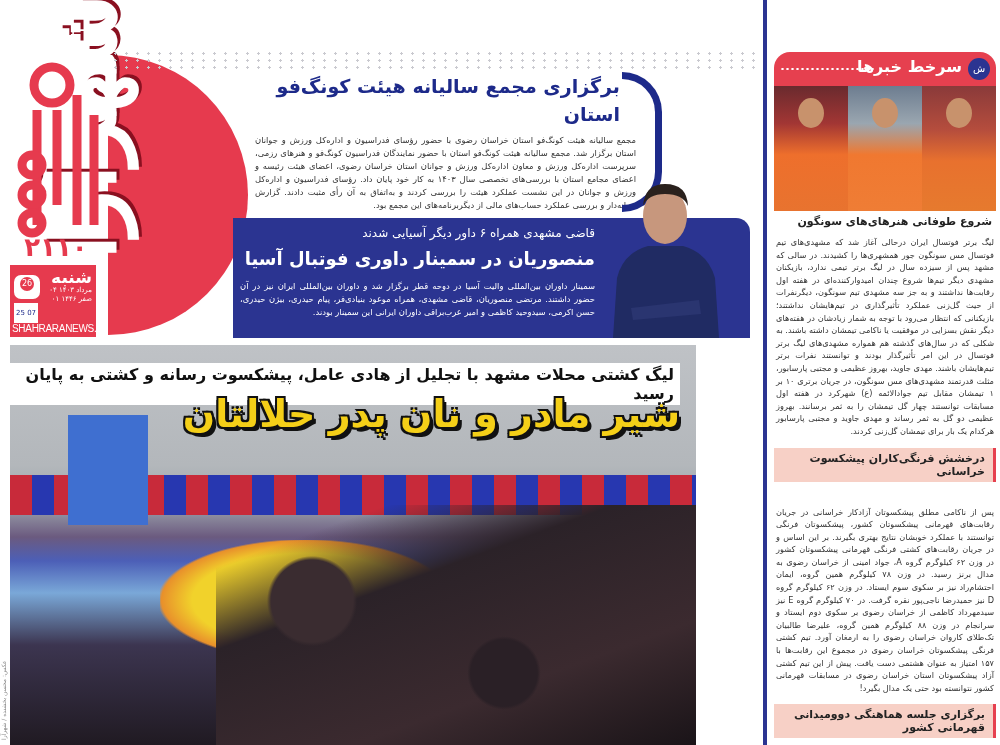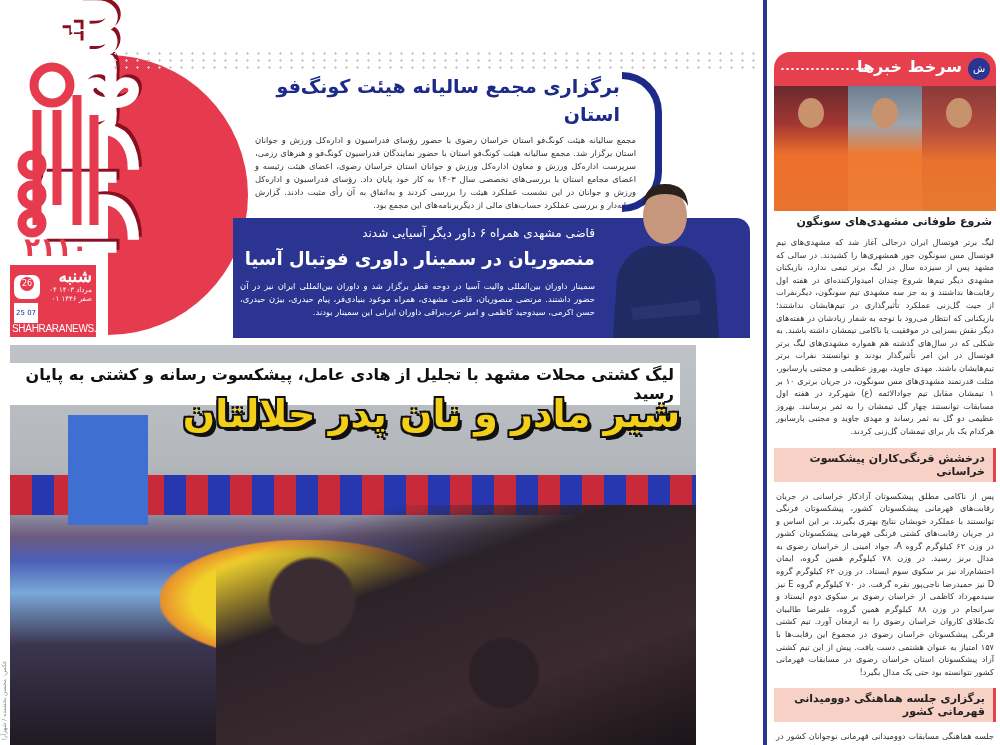--- a/index.html
+++ b/index.html
@@ -17,21 +17,21 @@
     background: #e63a4e; border-radius: 0 140px 140px 0; }
   #logo-calligraphy { position: absolute; left: 110px; top: 60px; width: 130px; height: 270px;
     color: #fff; font-family: "DejaVu Serif", serif; font-weight: bold; font-size: 92px;
     line-height: 86px; text-align: center; transform: rotate(-90deg); transform-origin: center;
     text-shadow: 3px 3px 0 #8a1020; }
   #logo-ornament { position: absolute; left: 12px; top: 55px; width: 90px; height: 185px; }
   #issue-number { position: absolute; left: 8px; top: 232px; width: 96px; text-align: center;
     color: #e63a4e; font-weight: bold; font-size: 26px; letter-spacing: 14px; }
   #date-box { position: absolute; left: 10px; top: 265px; width: 86px; height: 72px;
     background: #e63a4e; color: #fff; padding: 3px 4px; }
-  #weekday { font-size: 17px; font-weight: bold; text-align: right; line-height: 18px; font-family: Liberation Serif, serif; }
+  #weekday { font-size: 17px; font-weight: bold; text-align: right; line-height: 18px; }
   .date-line { font-size: 7px; text-align: right; line-height: 9px; padding-left: 34px; }
   #day-badge { position: absolute; left: 4px; top: 10px; width: 26px; height: 24px; background: #fff;
     border-radius: 7px; color: #e63a4e; font-size: 9px; text-align: center; }
   #day-badge span { display: inline-block; margin-top: 2px; background: #e63a4e; color: #fff;
     border-radius: 50%; width: 14px; height: 14px; line-height: 14px; font-size: 8px; }
   #gregorian { position: absolute; left: 4px; top: 38px; background: #fff; color: #1d2a8a;
     font-size: 7px; padding: 6px 2px; }
   #site-url { position: absolute; left: 2px; bottom: 3px; width: 82px; font-size: 10px;
     letter-spacing: -0.3px; text-align: center; font-family: "Liberation Sans", sans-serif; }
 
@@ -88,21 +88,21 @@
   #sidebar-header-dots { position: absolute; left: 6px; right: 120px; top: 15px; height: 4px;
     background-image: radial-gradient(circle, #fff 1px, transparent 1.3px); background-size: 5px 4px; }
   #sidebar-photo { height: 125px; display: flex; }
   .player { flex: 1; background: linear-gradient(180deg, #8a3a3a 0%, #b54d3d 35%, #e8712e 60%, #e67a2e 100%); position: relative; }
   .player::before { content: ""; position: absolute; left: 50%; top: 12px; width: 26px; height: 30px;
     margin-left: -13px; border-radius: 50%; background: #c8926c; }
   .player:nth-child(2) { background: linear-gradient(180deg, #6d7d90 0%, #9aa6b0 30%, #f07830 55%, #ef7d35 100%); }
   .player:nth-child(3) { background: linear-gradient(180deg, #6a2a2e 0%, #a23634 30%, #ee6f2c 55%, #e8732f 100%); }
   #sidebar-caption { font-size: 11px; color: #222; padding: 4px 4px 8px; font-weight: bold; }
   .sidebar-body { font-size: 8.2px; line-height: 12.6px; text-align: justify; color: #333; padding: 0 2px; }
-  .sub-head { margin: 10px 0 8px; background: #f7d0c6; font-size: 11px; font-weight: bold; padding: 4px 8px;
+  .sub-head { margin: 10px 0 24px; background: #f7d0c6; font-size: 11px; font-weight: bold; padding: 4px 8px;
     border-right: 3px solid #e6404f; }
 </style>
 </head>
 <body>
 
 <div id="masthead">
   <div id="logo-disc"></div>
   <div id="logo-calligraphy">شهرآرا</div>
   <svg id="logo-ornament" viewBox="0 0 90 185">
     <g fill="none" stroke="#e63a4e" stroke-width="9">
@@ -160,19 +160,19 @@
   <div id="sidebar-header">
     <div id="sidebar-logo-icon">ش</div>
     <div id="sidebar-header-title">سرخط خبرها</div>
     <div id="sidebar-header-dots"></div>
   </div>
   <div id="sidebar-photo">
     <div class="player"></div>
     <div class="player"></div>
     <div class="player"></div>
   </div>
-  <div id="sidebar-caption">شروع طوفانی مشهدی‌های سونگون</div>
+  <div id="sidebar-caption">شروع طوفانی هنرهای‌های سونگون</div>
   <p class="sidebar-body">لیگ برتر فوتسال ایران درحالی آغاز شد که مشهدی‌های تیم فوتسال مس سونگون جور همشهری‌ها را کشیدند. در سالی که مشهد پس از سیزده سال در لیگ برتر تیمی ندارد، بازیکنان مشهدی دیگر تیم‌ها شروع چندان امیدوارکننده‌ای در هفته اول رقابت‌ها نداشتند و به جز سه مشهدی تیم سونگون، دیگرنفرات از حیث گل‌زنی عملکرد تأثیرگذاری در تیم‌هایشان نداشتند؛ بازیکنانی که انتظار می‌رود با توجه به شمار زیادشان در هفته‌های دیگر نقش بسزایی در موفقیت یا ناکامی تیمشان داشته باشند. به شکلی که در سال‌های گذشته هم همواره مشهدی‌های لیگ برتر فوتسال در این امر تأثیرگذار بودند و توانستند نفرات برتر تیم‌هایشان باشند. مهدی جاوید، بهروز عظیمی و مجتبی پارسابور، مثلث قدرتمند مشهدی‌های مس سونگون، در جریان برتری ۱۰ بر ۱ تیمشان مقابل تیم جوادالائمه (ع) شهرکرد در هفته اول مسابقات توانستند چهار گل تیمشان را به ثمر برسانند. بهروز عظیمی دو گل به ثمر رساند و مهدی جاوید و مجتبی پارسابور هرکدام یک بار برای تیمشان گل‌زنی کردند.</p>
   <div class="sub-head">درخشش فرنگی‌کاران پیشکسوت خراسانی</div>
   <p class="sidebar-body">پس از ناکامی مطلق پیشکسوتان آزادکار خراسانی در جریان رقابت‌های قهرمانی پیشکسوتان کشور، پیشکسوتان فرنگی توانستند با عملکرد خوبشان نتایج بهتری بگیرند. بر این اساس و در جریان رقابت‌های کشتی فرنگی قهرمانی پیشکسوتان کشور در وزن ۶۲ کیلوگرم گروه A، جواد امینی از خراسان رضوی به مدال برنز رسید. در وزن ۷۸ کیلوگرم همین گروه، ایمان احتشام‌راد نیز بر سکوی سوم ایستاد. در وزن ۶۲ کیلوگرم گروه D نیز حمیدرضا ناجی‌پور نقره گرفت. در ۷۰ کیلوگرم گروه E نیز سیدمهرداد کاظمی از خراسان رضوی بر سکوی دوم ایستاد و سرانجام در وزن ۸۸ کیلوگرم همین گروه، علیرضا طالبیان تک‌طلای کاروان خراسان رضوی را به ارمغان آورد. تیم کشتی فرنگی پیشکسوتان خراسان رضوی در مجموع این رقابت‌ها با ۱۵۷ امتیاز به عنوان هشتمی دست یافت. پیش از این تیم کشتی آزاد پیشکسوتان استان خراسان رضوی در مسابقات قهرمانی کشور نتوانسته بود حتی یک مدال بگیرد!</p>
   <div class="sub-head">برگزاری جلسه هماهنگی دوومیدانی قهرمانی کشور</div>
   <p class="sidebar-body">جلسه هماهنگی مسابقات دوومیدانی قهرمانی نوجوانان کشور در دانشگاه فردوسی مشهد برگزار شد. این رقابت‌ها، گرامیداشت شهدای جنگ تحمیلی، به میزبانی مشهد و دانشگاه فردوسی برگزار می‌شود. این رقابت‌ها بناست در دو بخش پسران و دختران روزهای پنجم تا نهم مرداد به میزبانی پیست دوومیدانی دانشگاه فردوسی</p>
 </div>
 
 </body></html>

